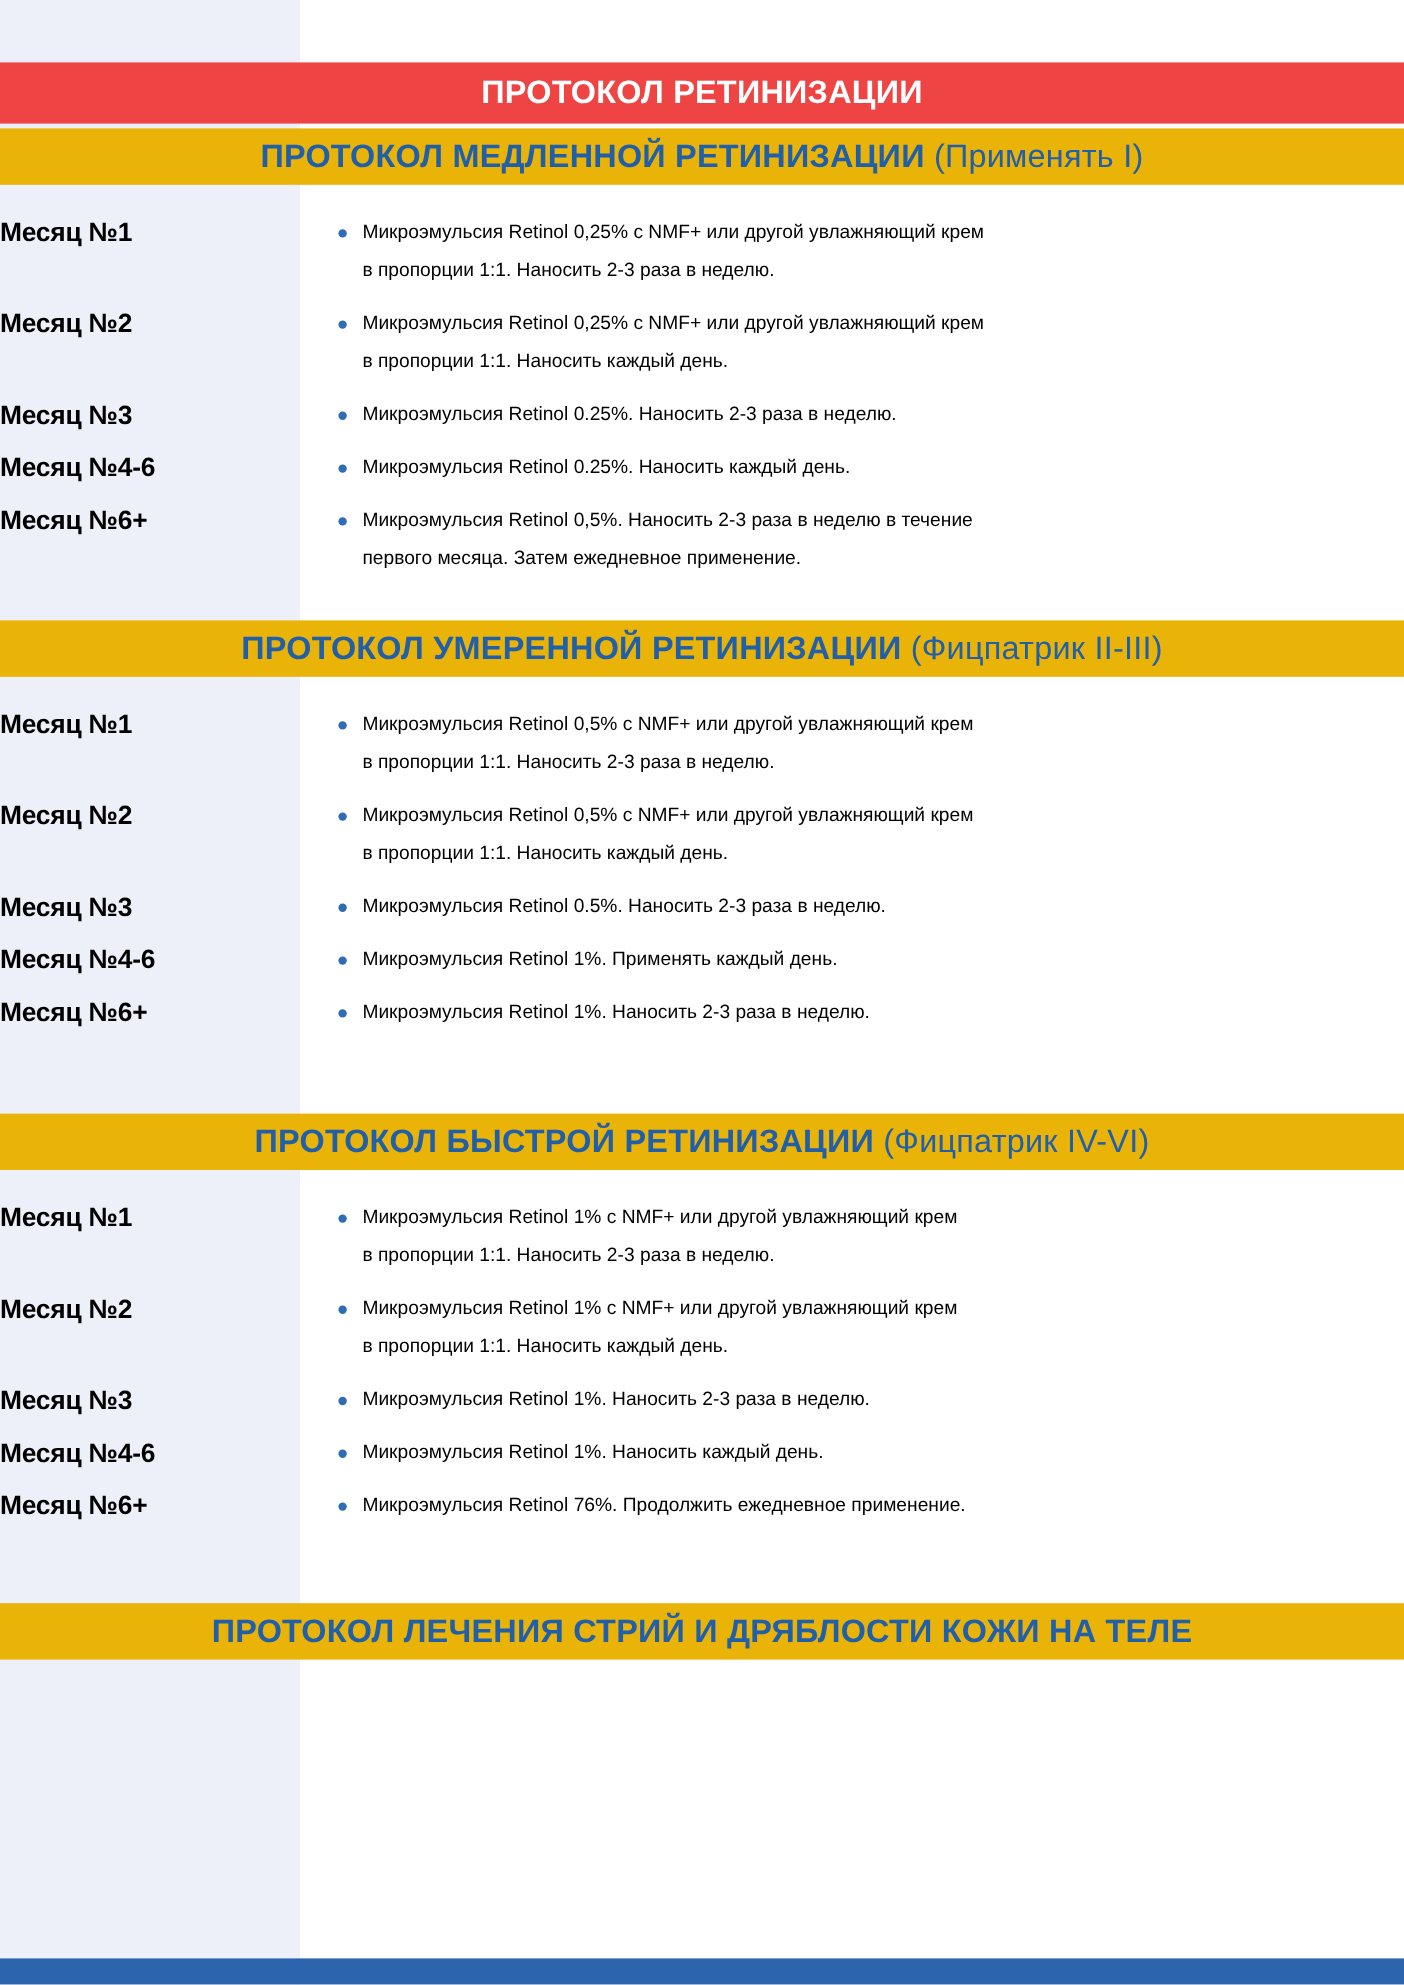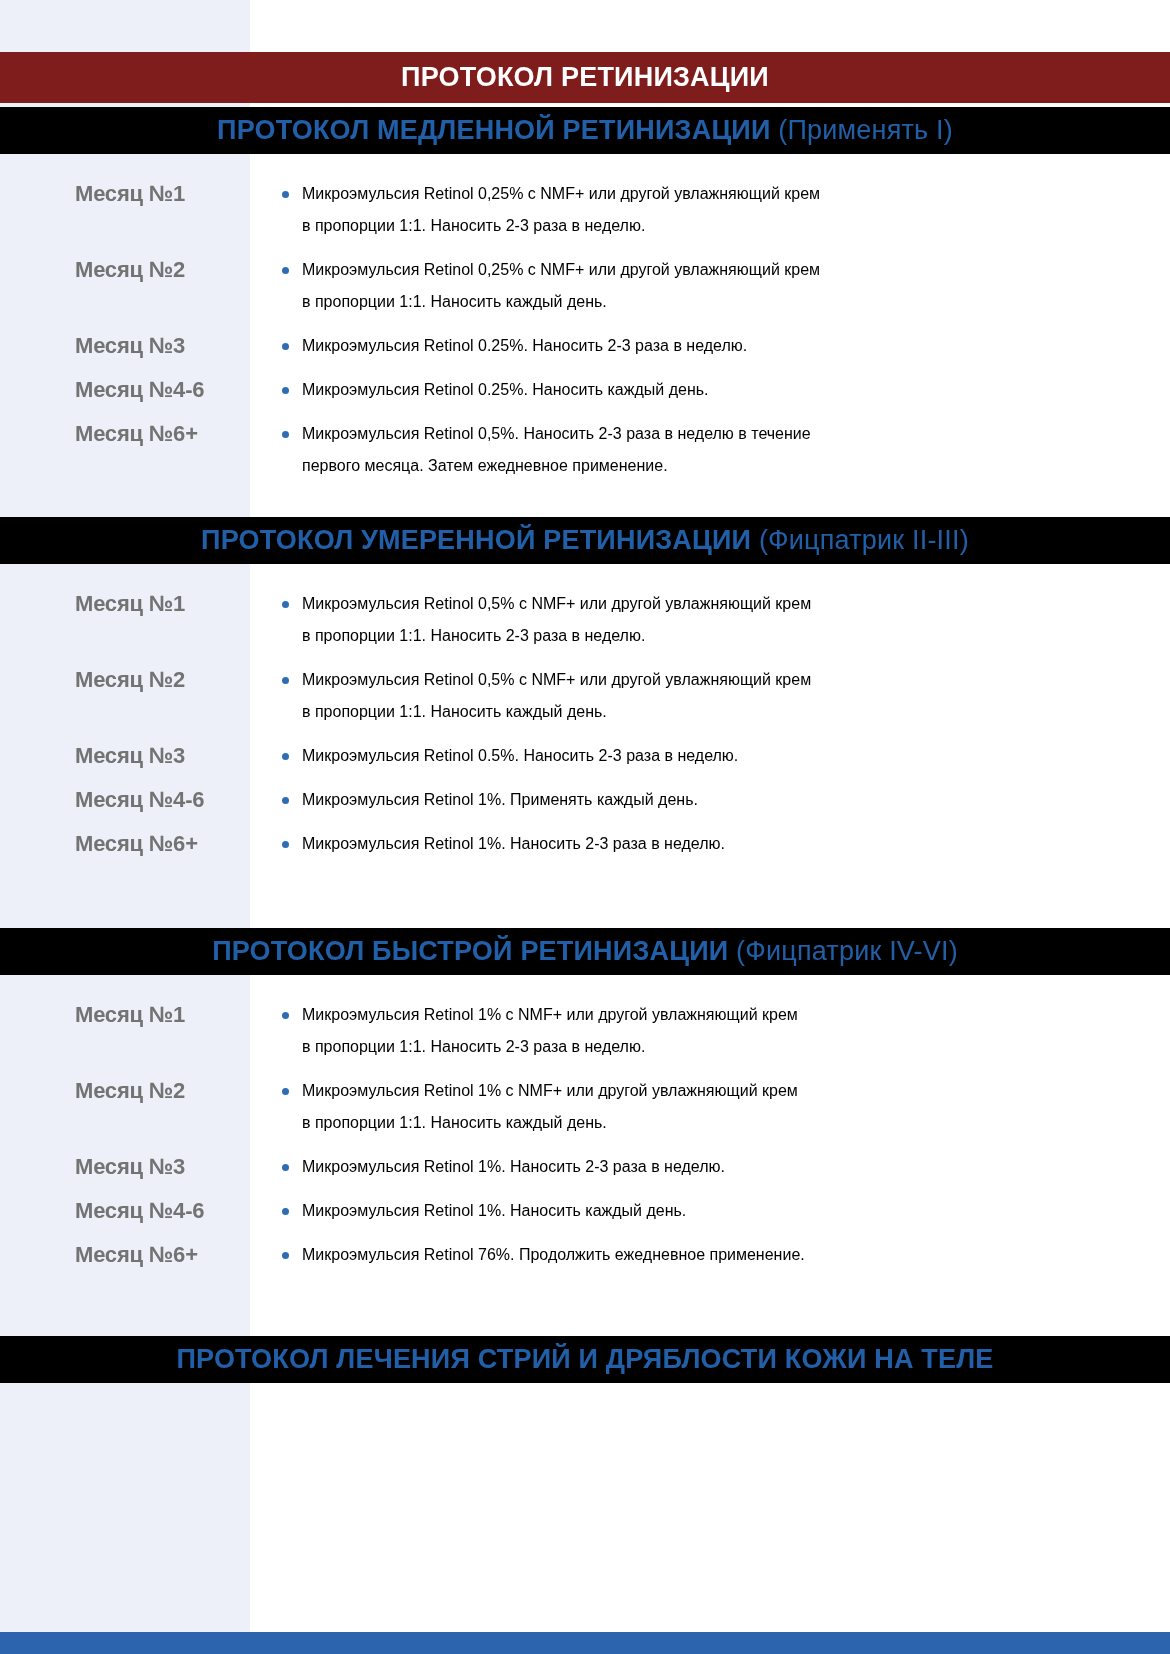--- a/index.html
+++ b/index.html
@@ -16,55 +16,54 @@
     position: absolute;
     left: 0; top: 0;
     width: 250px; height: 100%;
     background: #eef0f9;
     z-index: 0;
   }
   .content { position: relative; z-index: 1; }
   .spacer-top { height: 52px; }
   .topbar {
     height: 51px;
-    background: #7f1d1d;
+    background: #ef4444;
     color: #ffffff;
     display: flex;
     align-items: center;
     justify-content: center;
     font-size: 27px;
     font-weight: bold;
     letter-spacing: 0.2px;
     margin-bottom: 4px;
   }
   .band {
     height: 47px;
-    background: #000000;
+    background: #eab308;
     display: flex;
     align-items: center;
     justify-content: center;
     font-size: 27px;
     color: #2160a8;
     letter-spacing: 0.2px;
     white-space: pre;
   }
   .band .t-bold { font-weight: bold; }
   .band .t-note { font-weight: normal; }
   .section-body { padding-top: 24px; }
   .section-body.s1 { padding-bottom: 35px; }
   .section-body.s2 { padding-bottom: 68px; }
   .section-body.s3 { padding-bottom: 65px; }
   .section-body.s4 { padding-top: 48px; padding-bottom: 30px; }
   .row { display: flex; margin-bottom: 12px; }
   .row:last-child { margin-bottom: 0; }
   .s4 .row { margin-bottom: 20px; flex-direction: column; }
   .label {
     flex: 0 0 250px;
-    padding-left: 75px;
-    color: #737373;
+    color: #000000;
     font-weight: bold;
     font-size: 22px;
     line-height: 32px;
     letter-spacing: -0.2px;
   }
   .bullet {
     flex: 1;
     padding-left: 32px;
     display: flex;
     align-items: flex-start;

